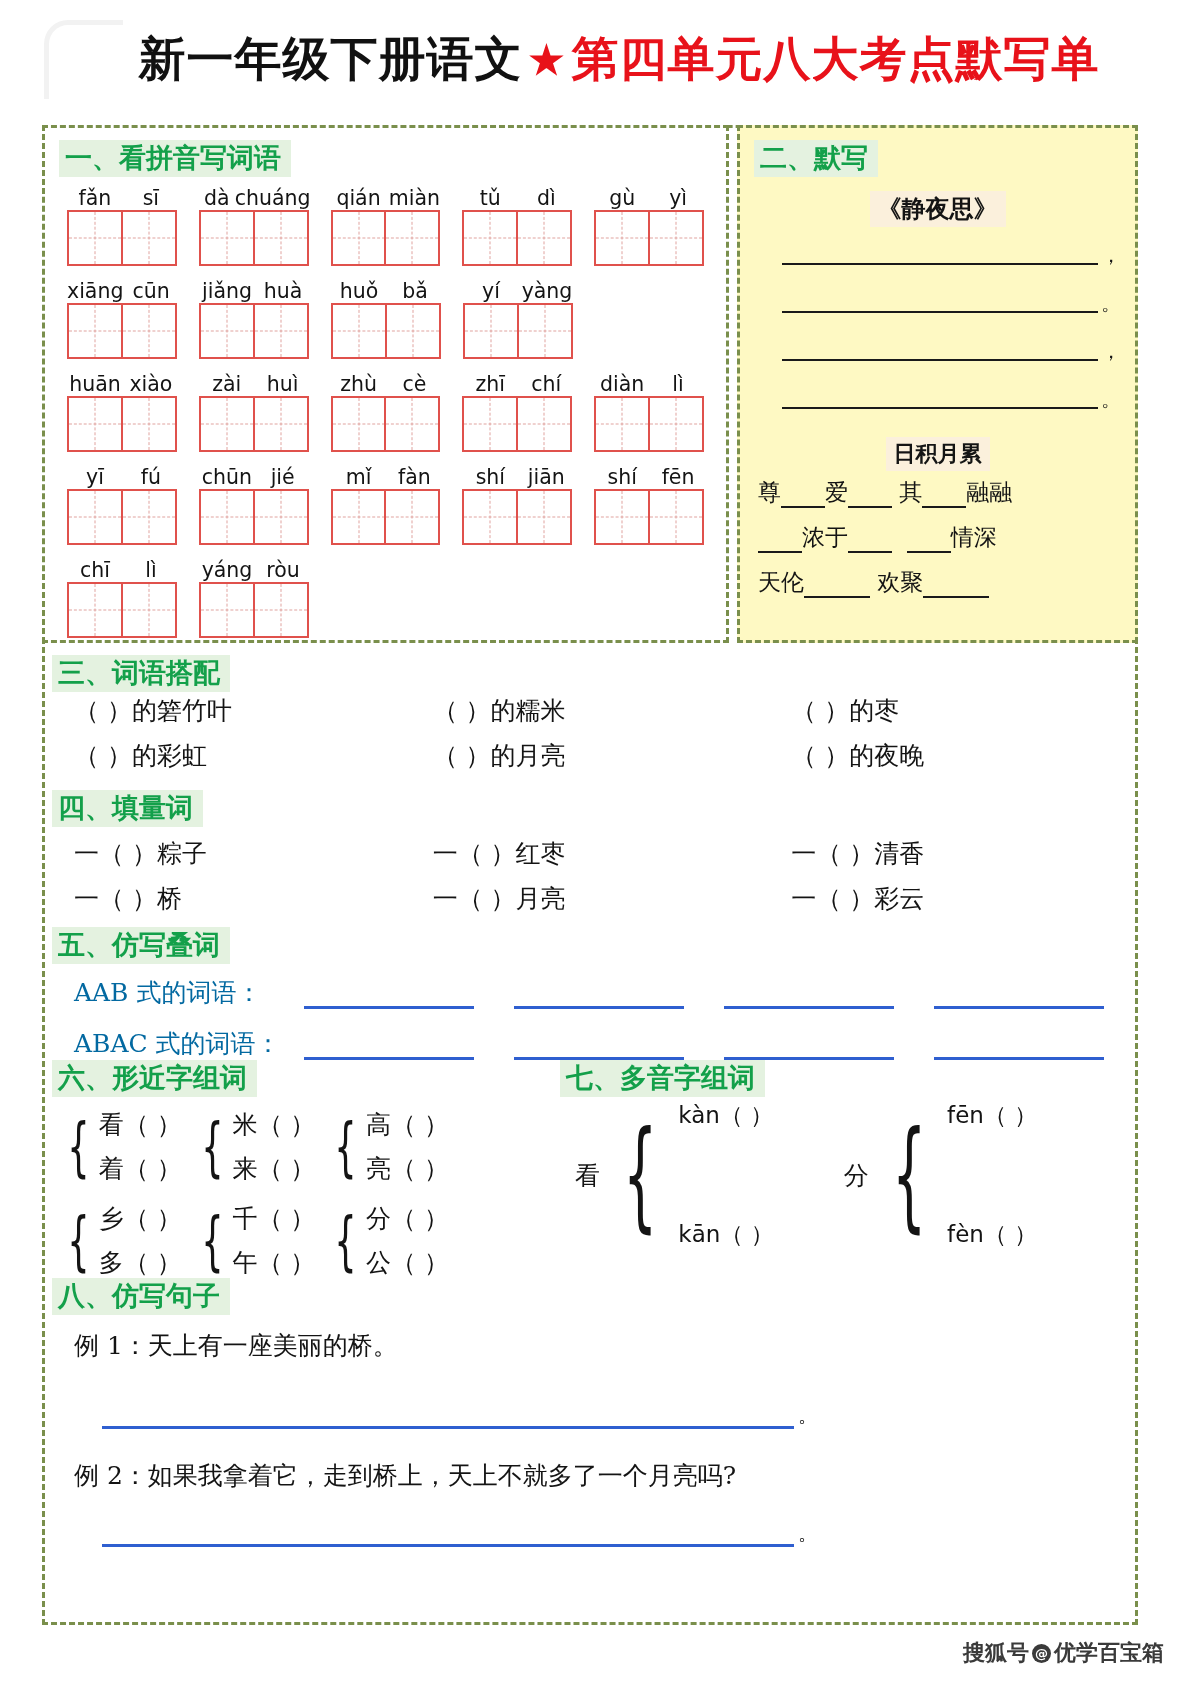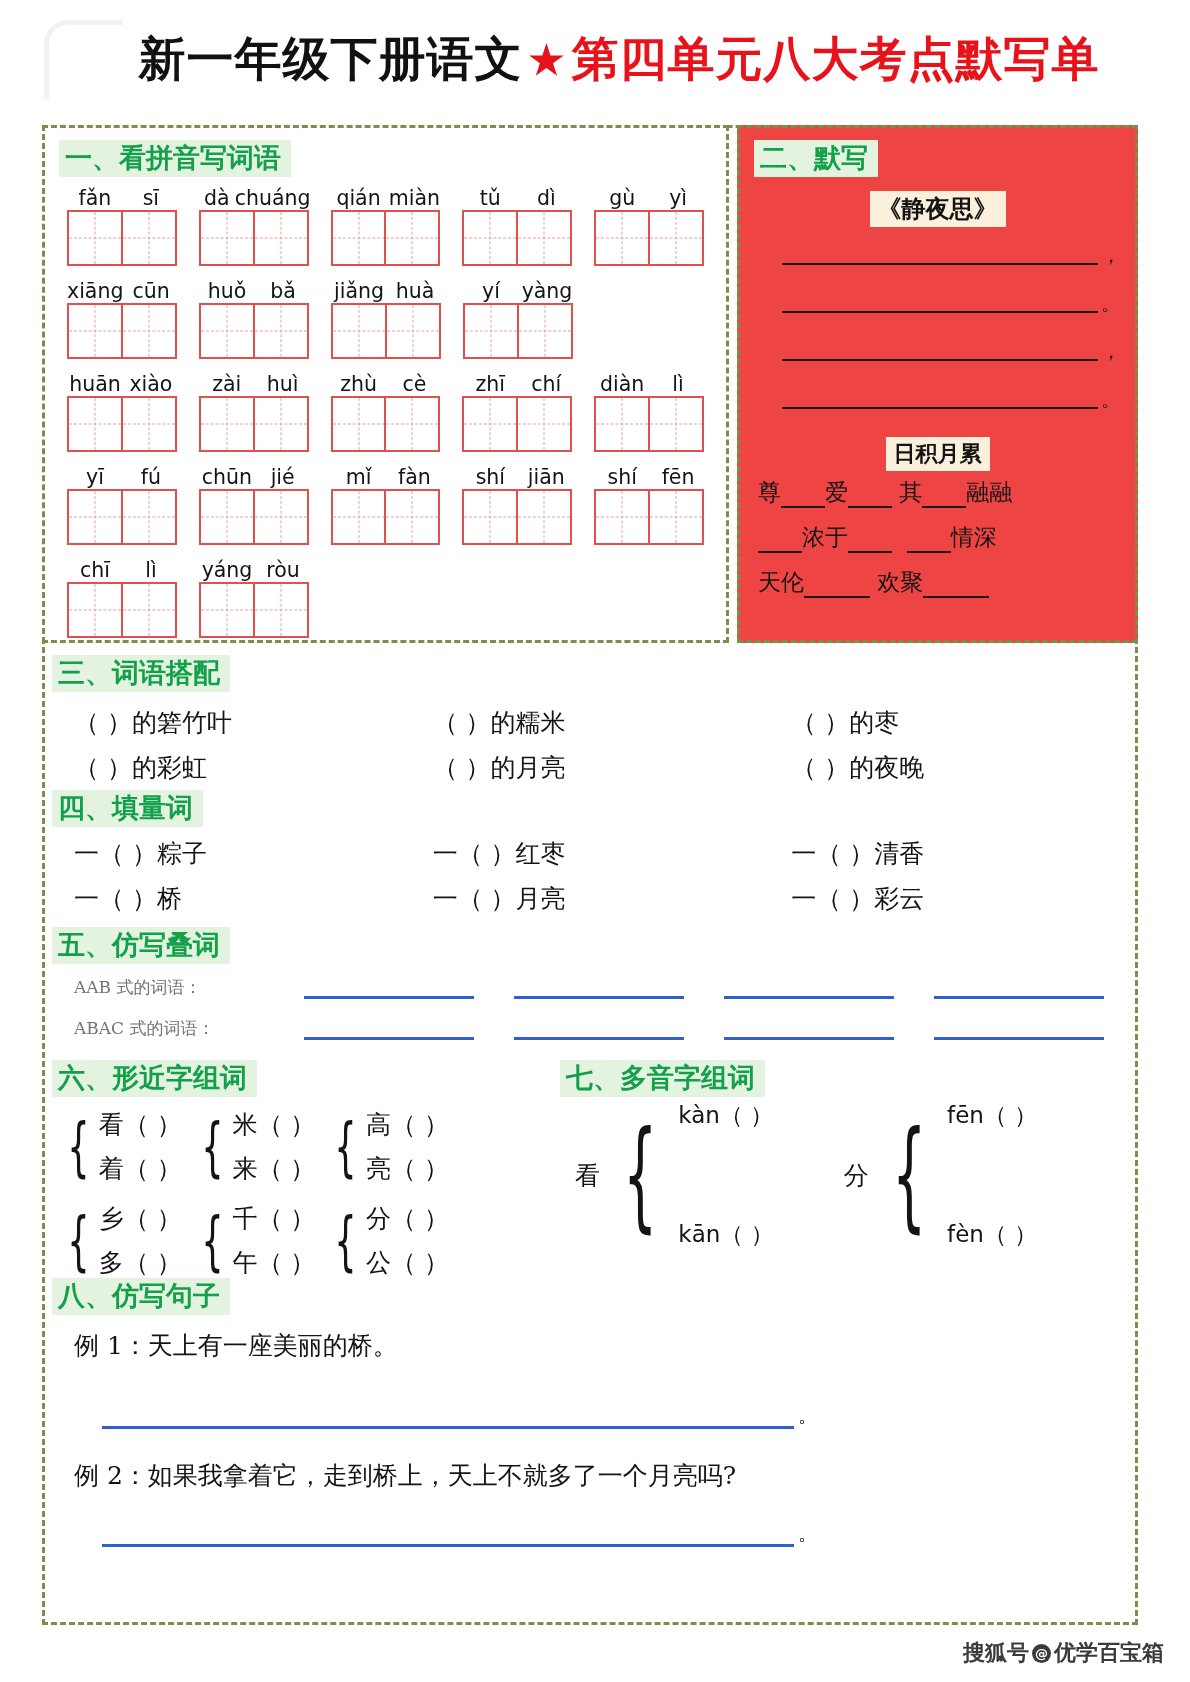--- a/index.html
+++ b/index.html
@@ -32,21 +32,21 @@
     position:absolute;left:42px;top:125px;width:1096px;height:1500px;
     border:3px dashed #7a8f4c;
     box-sizing:border-box;
   }
   .box1{
     position:absolute;left:42px;top:125px;width:687px;height:518px;
     border:3px dashed #7a8f4c;box-sizing:border-box;background:#fff;
   }
   .box2{
     position:absolute;left:737px;top:125px;width:401px;height:518px;
-    border:3px dashed #7a8f4c;box-sizing:border-box;background:#ef4444;
+    border:3px dashed #7a8f4c;box-sizing:border-box;background:#fef9c3;
   }
 
   
   .sec-h{
     display:inline-block;
     background:#e4f2e0;
     color:#13a04a;
     font-family:"DejaVu Serif",serif;
     font-weight:bold;
     font-size:27px;
@@ -116,21 +116,21 @@
     font-family:"DejaVu Serif",serif;
     font-size:25px;color:#141414;white-space:nowrap;
   }
   .row3{display:flex;}
   .row3 > div{width:366px;}
   .indent{padding-left:22px;}
 
   
   .blueline{border-bottom:3px solid #2f5fd0;height:1px;}
   .s5row{display:flex;align-items:flex-end;}
-  .s5lab{font-family:"DejaVu Serif",serif;font-size:17px;color:#737373;white-space:nowrap;padding-left:22px;}
+  .s5lab{font-family:"DejaVu Serif",serif;font-size:25px;color:#0369a1;white-space:nowrap;padding-left:22px;}
 
   
   .bgrp{display:flex;align-items:center;}
   .brace{
     font-family:"DejaVu Sans",sans-serif;
     font-size:64px;line-height:0.75;color:#141414;
     transform:scaleX(0.55);
     display:inline-block;
   }
   .bitems{display:flex;flex-direction:column;}
@@ -245,32 +245,32 @@
               <span>xiāng</span>
               <span>cūn</span>
             </div>
             <div class="grid">
               <div class="gbox"></div>
               <div class="gbox"></div>
             </div>
           </div>
           <div class="pycell" style="width: 112px; margin-right: 20px;">
             <div class="py">
+              <span>jiǎng</span>
+              <span>huà</span>
+            </div>
+            <div class="grid">
+              <div class="gbox"></div>
+              <div class="gbox"></div>
+            </div>
+          </div>
+          <div class="pycell" style="width: 112px; margin-right: 20px;">
+            <div class="py">
               <span>huǒ</span>
               <span>bǎ</span>
-            </div>
-            <div class="grid">
-              <div class="gbox"></div>
-              <div class="gbox"></div>
-            </div>
-          </div>
-          <div class="pycell" style="width: 112px; margin-right: 20px;">
-            <div class="py">
-              <span>jiǎng</span>
-              <span>huà</span>
             </div>
             <div class="grid">
               <div class="gbox"></div>
               <div class="gbox"></div>
             </div>
           </div>
           <div class="pycell" style="width: 112px; margin-right: 20px;">
             <div class="py">
               <span>yí</span>
               <span>yàng</span>
@@ -460,21 +460,21 @@
           <span style="white-space: pre; text-align: right;">天伦</span>
           <span class="blk" style="width: 66px;"></span>
           <span style="white-space: pre;"> 欢聚</span>
           <span class="blk" style="width: 66px;"></span>
         </div>
       </div>
   </div>
 
   <div style="position:absolute;left:52px;top:655px;width:1076px;">
     <span class="sec-h">三、词语搭配</span>
-    <div id="s3-rows" style="margin-top:14px;">
+    <div id="s3-rows" style="margin-top:2px;">
         <div class="row3" style="margin-bottom: 12px;">
           <div class="btxt indent">（        ）的箬竹叶</div>
           <div class="btxt indent">（        ）的糯米</div>
           <div class="btxt indent">（        ）的枣</div>
         </div>
         <div class="row3" style="margin-bottom: 12px;">
           <div class="btxt indent">（        ）的彩虹</div>
           <div class="btxt indent">（        ）的月亮</div>
           <div class="btxt indent">（        ）的夜晚</div>
         </div>

